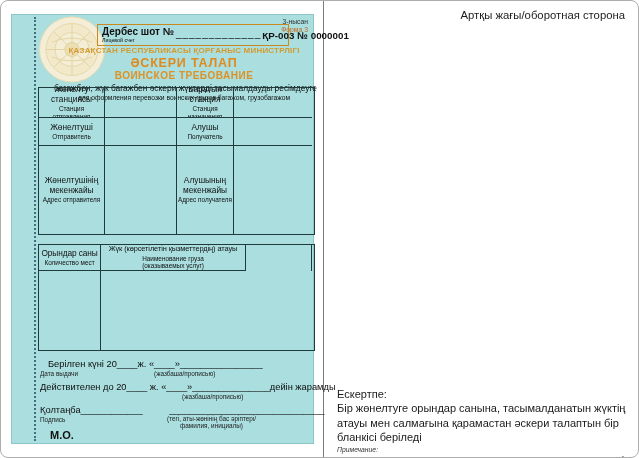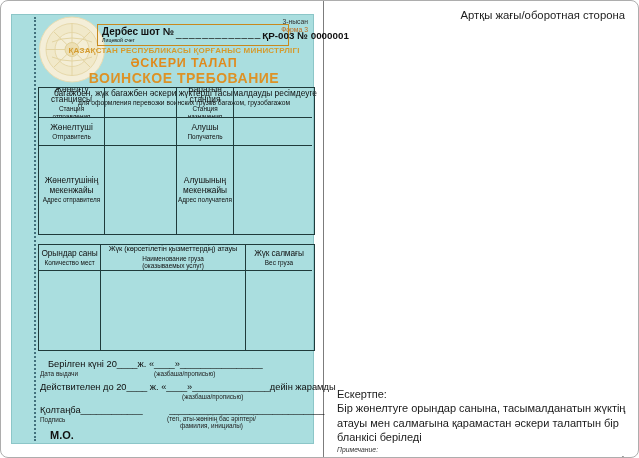--- a/index.html
+++ b/index.html
@@ -22,21 +22,21 @@
   .acct-box { position:absolute; left:85px; top:9px; width:192px; height:22px; border:1.5px solid #c8891e; display:flex; align-items:center; padding:0 4px; background:transparent; }
   .acct-left { line-height:1; }
   .acct-kk { font-size:10px; font-weight:bold; white-space:nowrap; }
   .acct-ru { font-size:5.3px; margin-top:1px; white-space:nowrap; }
   .acct-blank { font-size:10px; letter-spacing:1px; margin:0 1px 3px 2px; white-space:nowrap; }
   .acct-num { font-size:9.8px; font-weight:bold; white-space:nowrap; }
 
   .title-block { position:absolute; left:42px; top:31px; width:260px; text-align:center; }
   .t-ministry { font-size:8px; font-weight:bold; color:#d59b2e; white-space:nowrap; letter-spacing:.2px; }
   .t-main { font-size:12.5px; font-weight:bold; color:#e08a1c; letter-spacing:.8px; margin-top:1px; }
-  .t-main-ru { font-size:14px; font-weight:bold; color:#dd9226; letter-spacing:.5px; }
+  .t-main-ru { font-size:10px; font-weight:bold; color:#dd9226; letter-spacing:.5px; }
   .t-sub-kk { font-size:8.4px; color:#101010; margin-top:2px; white-space:nowrap; }
   .t-sub-ru { font-size:6.7px; color:#101010; margin-top:1px; white-space:nowrap; }
 
   
   .grid { position:absolute; display:grid; border:1px solid #1f3b3b; background:transparent; }
   .t1 { left:26px; top:72px; width:277px; grid-template-columns:66px 72px 57px 78px; grid-template-rows:30px 28px 88px; }
   .t2 { left:26px; top:229px; width:277px; grid-template-columns:62px 145px 66px; grid-template-rows:26px 79px; }
   .cell { display:flex; flex-direction:column; align-items:center; justify-content:center; text-align:center; border-right:1px solid #1f3b3b; border-bottom:1px solid #1f3b3b; padding:1px; overflow:hidden; }
   .cell.last-col { border-right:none; }
   .cell.last-row { border-bottom:none; }
@@ -150,24 +150,20 @@
 
     <div class="grid t2">
       <div class="cell">
         <div class="hdr-kk wide">Орындар саны</div>
         <div class="hdr-ru">Количество мест</div>
       </div>
       <div class="cell">
         <div class="hdr-kk">Жүк (көрсетілетін қызметтердің) атауы</div>
         <div class="hdr-ru">Наименование груза (оказываемых услуг)</div>
       </div>
-      <div class="cell last-col">
-        <div class="hdr-kk wide">Жүк салмағы</div>
-        <div class="hdr-ru">Вес груза</div>
-      </div>
       <div class="cell last-row"></div>
       <div class="cell last-row"></div>
       <div class="cell last-col last-row"></div>
     </div>
 
     <div class="foot" style="top:344px;padding-left:8px;">Берілген күні 20____ж. «____»________________</div>
     <div class="foot-sub" style="left:28px; top:355px;">Дата выдачи</div>
     <div class="foot-sub" style="left:142px; top:355px;">(жазбаша/прописью)</div>
 
     <div class="foot" style="top:367px;">

